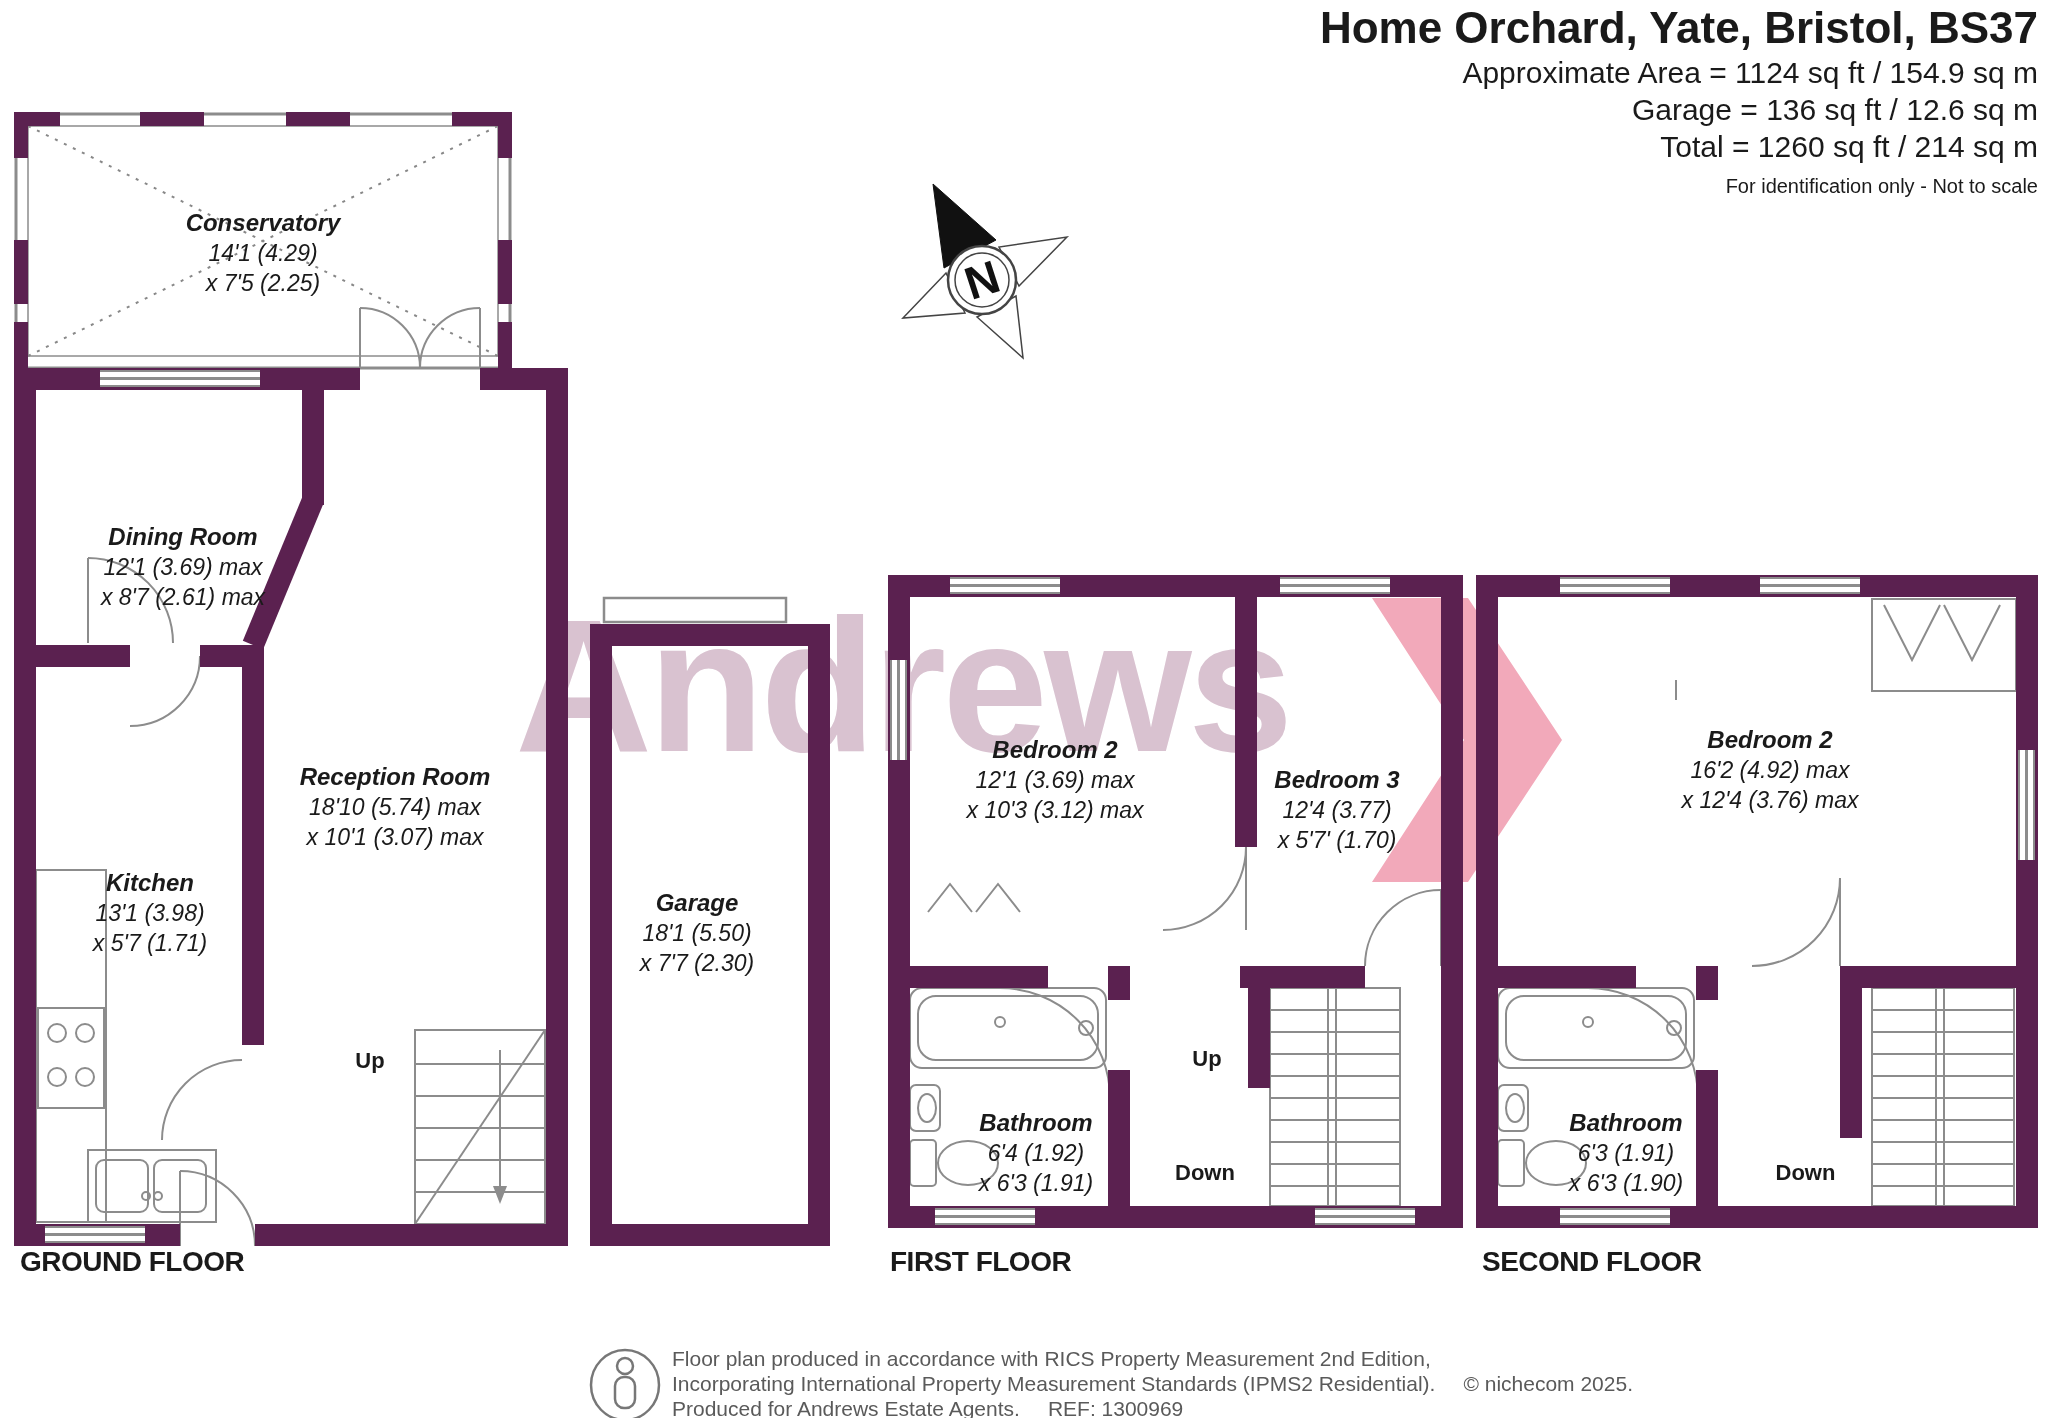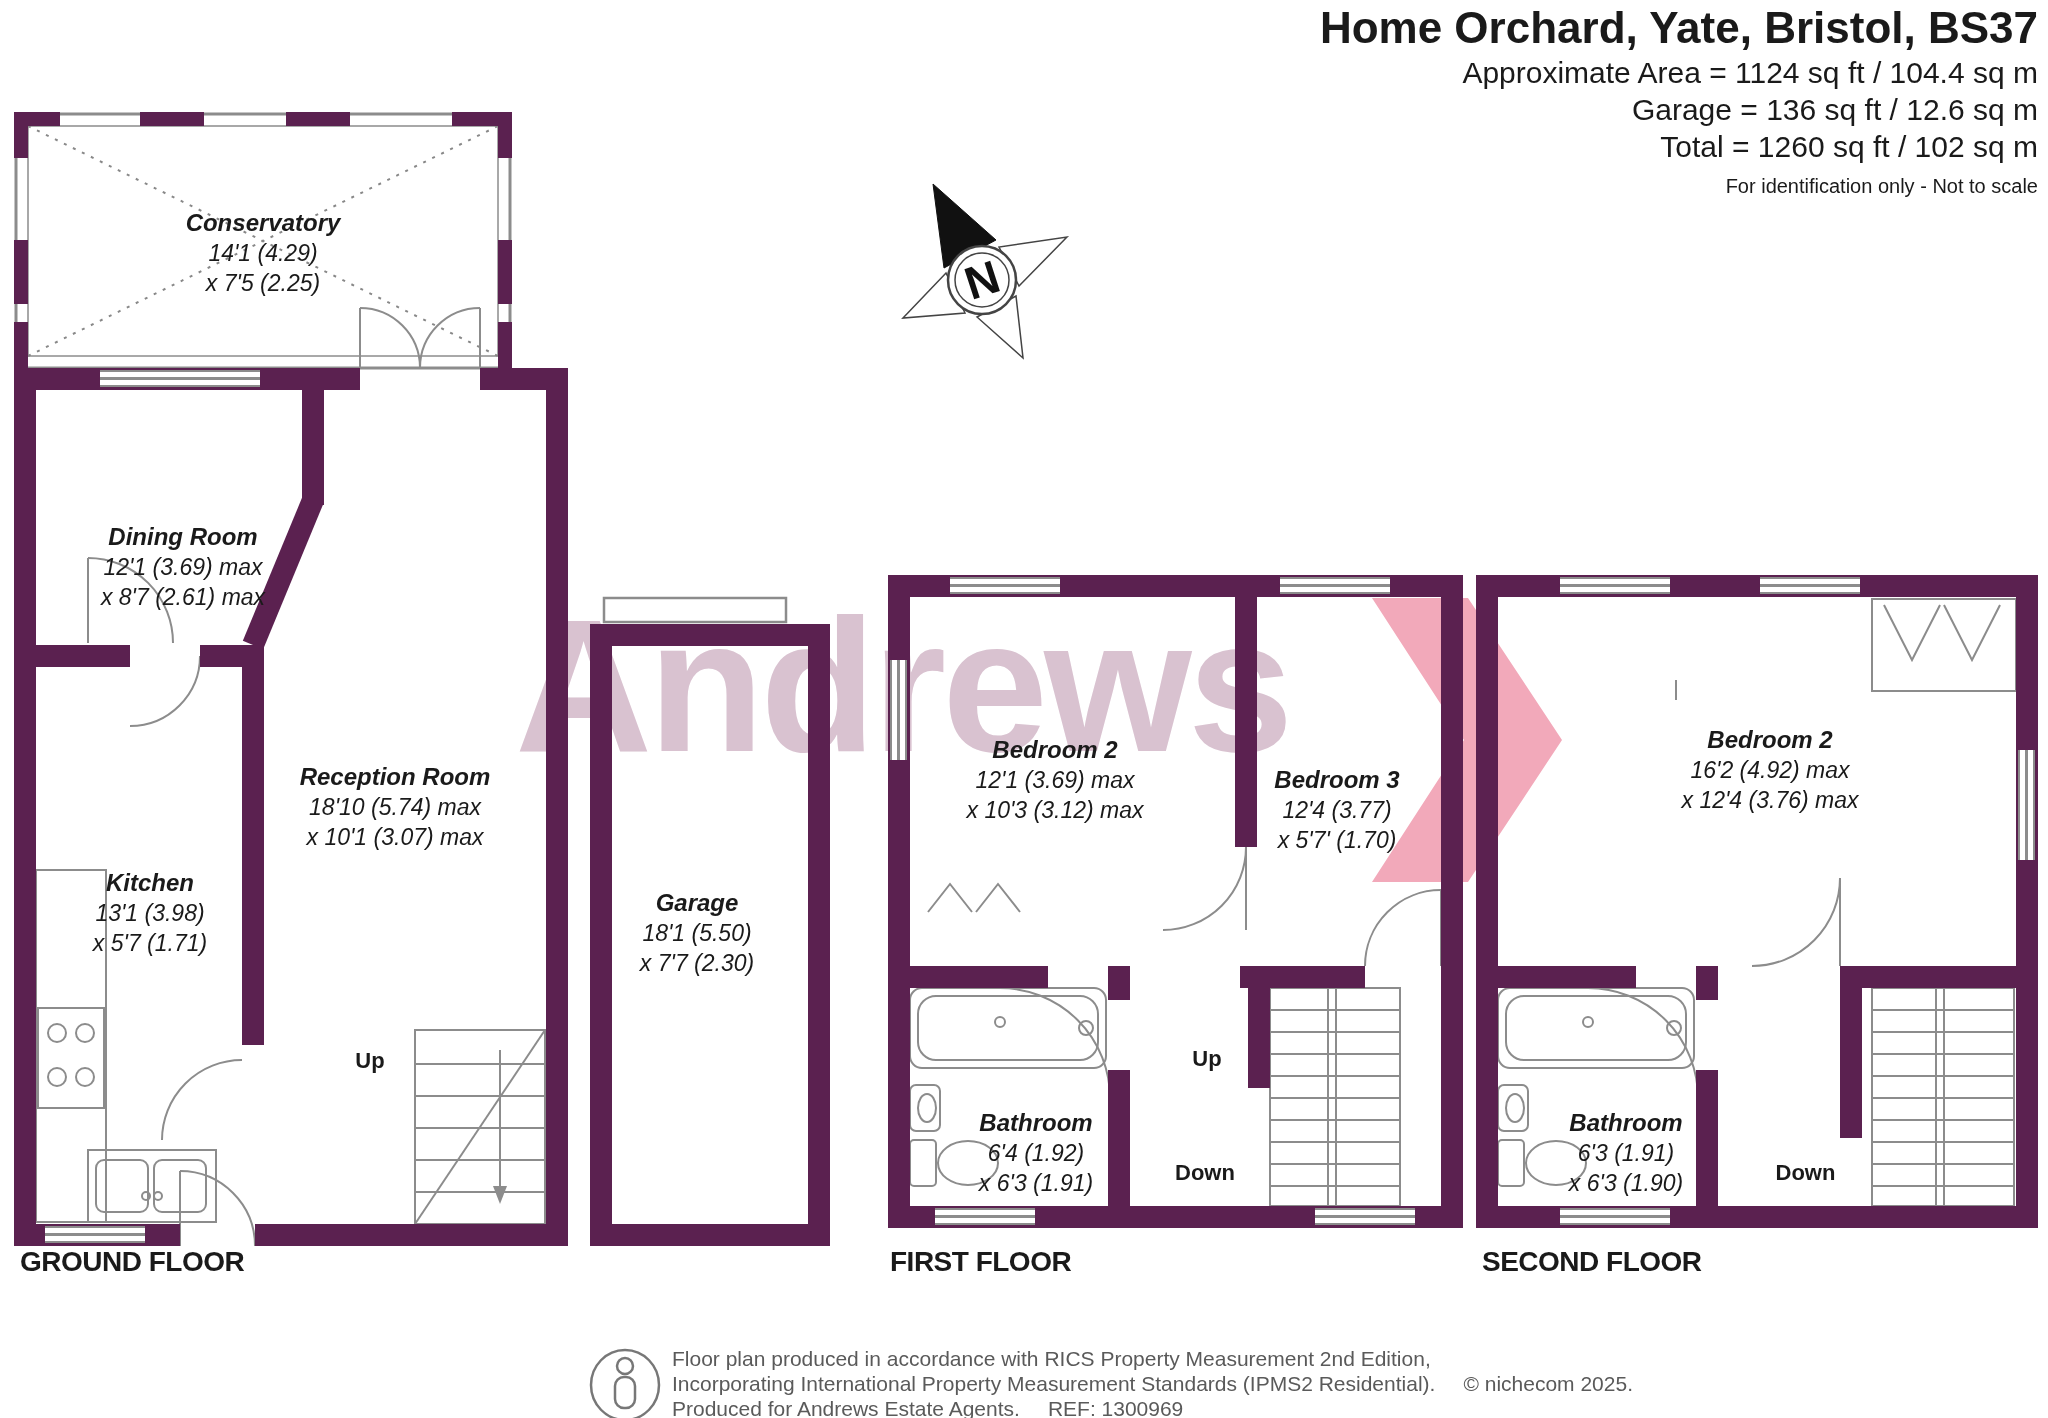--- a/index.html
+++ b/index.html
@@ -318,23 +318,23 @@
   <div class="updown" style="left:1172px;top:1046px;width:70px">Up</div>
   <div class="updown" style="left:1160px;top:1160px;width:90px">Down</div>
   <div class="updown" style="left:1758px;top:1160px;width:95px">Down</div>
 
   <div class="fcap" style="left:20px">GROUND FLOOR</div>
   <div class="fcap" style="left:890px">FIRST FLOOR</div>
   <div class="fcap" style="left:1482px">SECOND FLOOR</div>
 
   <div id="header">
     <div id="title">Home Orchard, Yate, Bristol, BS37</div>
-    <div class="area-line">Approximate Area = 1124 sq ft / 104.4 sq m</div>
+    <div class="area-line">Approximate Area = 1124 sq ft / 154.9 sq m</div>
     <div class="area-line">Garage = 136 sq ft / 12.6 sq m</div>
-    <div class="area-line">Total = 1260 sq ft / 102 sq m</div>
+    <div class="area-line">Total = 1260 sq ft / 214 sq m</div>
     <div id="disclaimer">For identification only - Not to scale</div>
   </div>
 
   <div id="footer">
     <div>Floor plan produced in accordance with RICS Property Measurement 2nd Edition,</div>
     <div>
       <span>Incorporating International Property Measurement Standards (IPMS2 Residential).</span><span class="cpy">© nichecom 2025.</span>
     </div>
     <div>
       <span>Produced for  Andrews Estate Agents.</span><span class="cpy">REF: 1300969</span>

